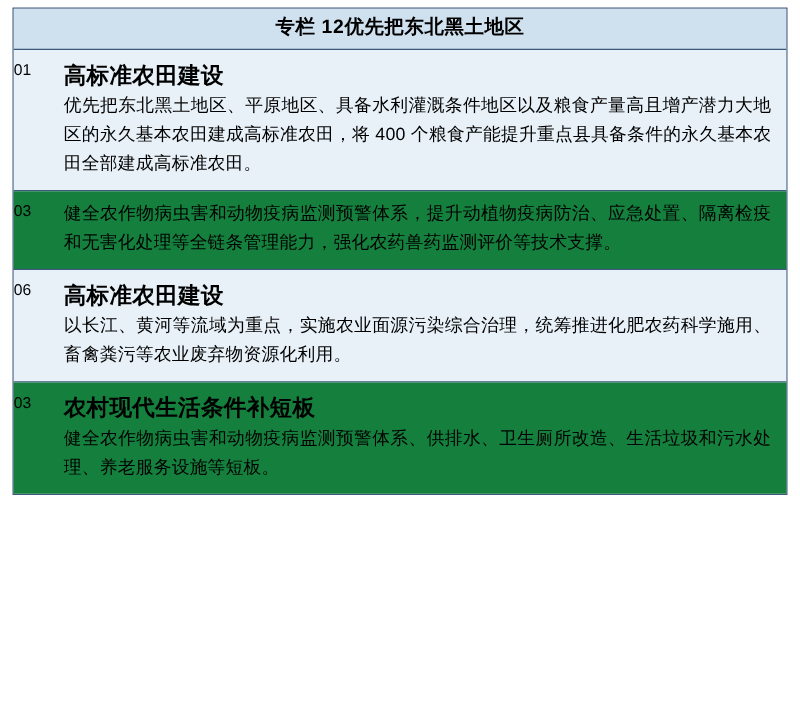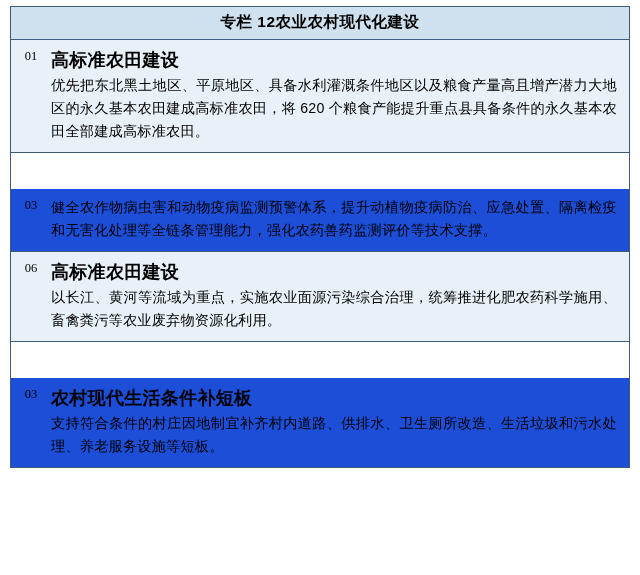--- a/index.html
+++ b/index.html
@@ -40,31 +40,30 @@
     align-items: stretch;
     border-bottom: 1px solid #3c5a7a;
   }
   .row:last-child {
     border-bottom: none;
   }
   .row.shaded {
     background: #e8f1f8;
   }
   .row.plain {
-    background: #1d4ed8;
-    margin-top: 36px;
+    background: #15803d;
   }
   .num-cell {
     width: 40px;
     min-width: 40px;
-    text-align: center;
+    text-align: left;
     font-size: 12.5px;
     padding-top: 9px;
     box-sizing: border-box;
-    font-family: Liberation Serif, serif;
+    font-family: Liberation Sans, sans-serif;
   }
   .content-cell {
     flex: 1;
     padding: 7px 12px 9px 0;
     box-sizing: border-box;
   }
   .item-title {
     font-size: 18px;
     font-weight: bold;
     line-height: 1.45;
@@ -78,28 +77,28 @@
     text-justify: inter-ideograph;
     letter-spacing: 0.2px;
   }
 </style>
 </head>
 <body>
 
 <div class="box">
 
   <div class="title-bar">
-    <span class="t-num">专栏 12</span><span>农业农村现代化建设</span>
+    <span class="t-num">专栏 12</span><span>优先把东北黑土地区</span>
   </div>
 
   <div class="row shaded">
     <div class="num-cell">01</div>
     <div class="content-cell">
       <div class="item-title">高标准农田建设</div>
-      <div class="item-body">优先把东北黑土地区、平原地区、具备水利灌溉条件地区以及粮食产量高且增产潜力大地区的永久基本农田建成高标准农田，将 620 个粮食产能提升重点县具备条件的永久基本农田全部建成高标准农田。</div>
+      <div class="item-body">优先把东北黑土地区、平原地区、具备水利灌溉条件地区以及粮食产量高且增产潜力大地区的永久基本农田建成高标准农田，将 400 个粮食产能提升重点县具备条件的永久基本农田全部建成高标准农田。</div>
     </div>
   </div>
 
 
   <div class="row plain">
     <div class="num-cell">03</div>
     <div class="content-cell">
       <div class="item-body">健全农作物病虫害和动物疫病监测预警体系，提升动植物疫病防治、应急处置、隔离检疫和无害化处理等全链条管理能力，强化农药兽药监测评价等技术支撑。</div>
     </div>
   </div>
@@ -109,17 +108,17 @@
     <div class="content-cell">
       <div class="item-title">高标准农田建设</div>
       <div class="item-body">以长江、黄河等流域为重点，实施农业面源污染综合治理，统筹推进化肥农药科学施用、畜禽粪污等农业废弃物资源化利用。</div>
     </div>
   </div>
 
   <div class="row plain">
     <div class="num-cell">03</div>
     <div class="content-cell">
       <div class="item-title">农村现代生活条件补短板</div>
-      <div class="item-body">支持符合条件的村庄因地制宜补齐村内道路、供排水、卫生厕所改造、生活垃圾和污水处理、养老服务设施等短板。</div>
+      <div class="item-body">健全农作物病虫害和动物疫病监测预警体系、供排水、卫生厕所改造、生活垃圾和污水处理、养老服务设施等短板。</div>
     </div>
   </div>
 
 </div>
 
 </body></html>

